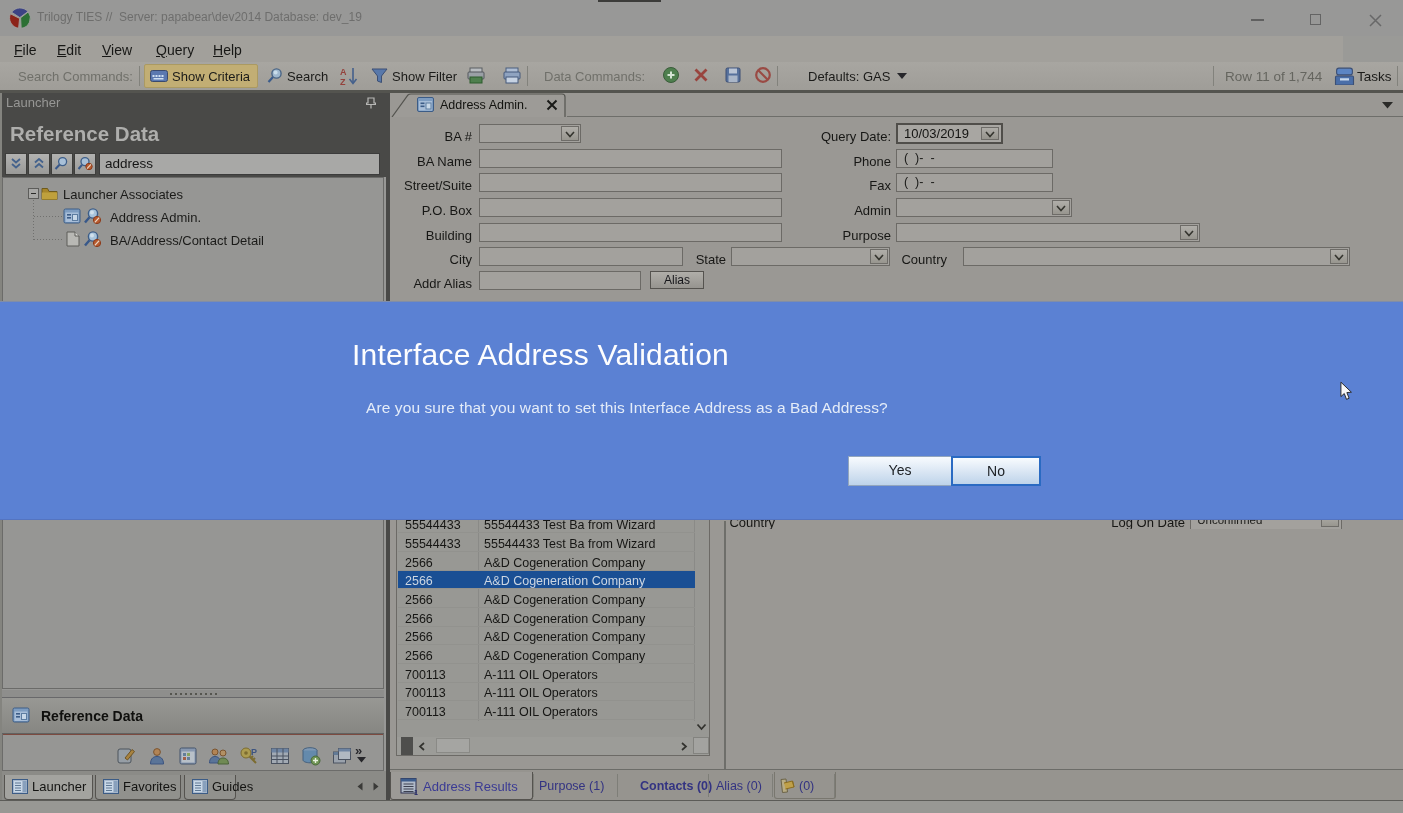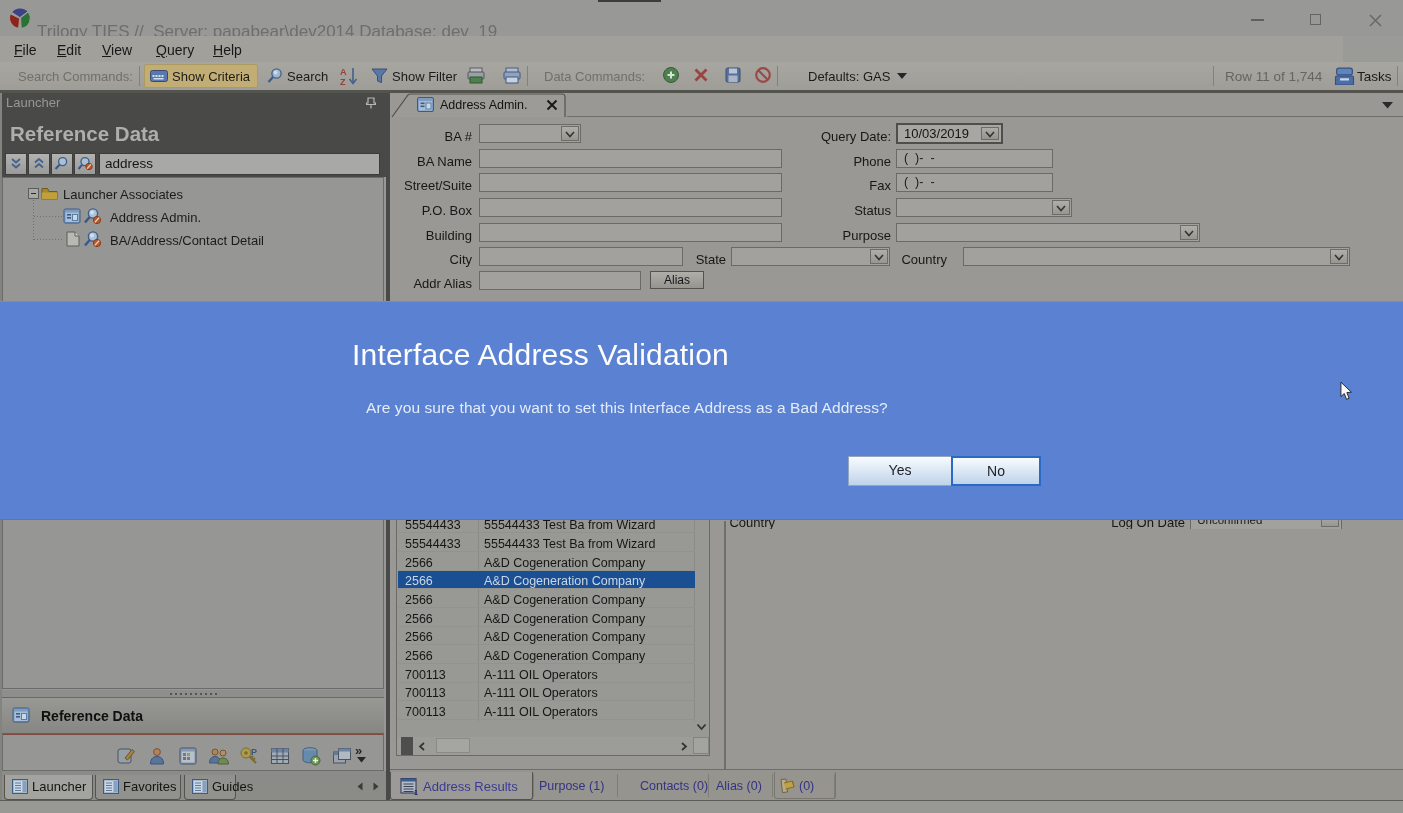--- a/index.html
+++ b/index.html
@@ -31,21 +31,21 @@
 <div class="abs" style="left:0;top:0;width:1403px;height:36px;background:#989897;">
   <div class="abs" style="left:598px;top:0;width:63px;height:2px;background:#3c3c3a;"></div>
   <div class="abs" style="left:9px;top:7px;width:22px;height:22px;">
     <svg width="22" height="22" viewBox="0 0 22 22">
       <circle cx="11" cy="11" r="10.5" fill="#9a9a98"></circle>
       <path d="M10.8 10.6 L2.6 5.2 A10.5 10.5 0 0 1 19 4.6 Z" fill="#3c4384" stroke="#a2a2a0" stroke-width="0.9"></path>
       <path d="M11.6 10.8 L19.3 4.9 A10.3 10.3 0 0 1 12.2 21.3 Z" fill="#2c7034" stroke="#a2a2a0" stroke-width="0.9"></path>
       <path d="M10.6 11.4 L1.4 6.8 A10.5 10.5 0 0 0 9.6 21.3 Z" fill="#8c241a" stroke="#a2a2a0" stroke-width="0.9"></path>
     </svg>
   </div>
-  <div class="abs" style="left:37px;top:22px;font-size:17px;color:#6e6e6d;">Trilogy TIES //&nbsp; Server: papabear\dev2014 Database: dev_19</div>
+  <div class="abs" style="left:37px;top:10px;font-size:12px;color:#6e6e6d;">Trilogy TIES //&nbsp; Server: papabear\dev2014 Database: dev_19</div>
   <div class="abs" style="left:1251px;top:19px;width:13px;height:1.6px;background:#606060;"></div>
   <div class="abs" style="left:1310px;top:14px;width:11px;height:11px;border:1.5px solid #646464;box-sizing:border-box;"></div>
   <svg class="abs" style="left:1369px;top:14px;" width="13" height="13" viewBox="0 0 13 13">
         <path d="M1 1 L12 12 M12 1 L1 12" stroke="#686868" stroke-width="1.5"></path>
       </svg>
 </div>
 
 <div class="abs" style="left:0;top:36px;width:1343px;height:26px;background:#a2a09b;">
   <div class="menuitem" style="left:14px;top:6px;"><span>F</span>ile</div>
   <div class="menuitem" style="left:57px;top:6px;"><span>E</span>dit</div>
@@ -375,21 +375,21 @@
   <div class="flabel" style="left:406px;top:37px;width:95px;">Phone</div>
   <div class="ffield" style="left:506px;top:32px;width:157px;padding-left:7px;">(&nbsp;&nbsp;)-&nbsp;&nbsp;-</div>
 
   <div class="flabel" style="left:0px;top:61px;width:82px;">Street/Suite</div>
   <div class="ffield" style="left:89px;top:56px;width:303px;"></div>
   <div class="flabel" style="left:406px;top:61px;width:95px;">Fax</div>
   <div class="ffield" style="left:506px;top:56px;width:157px;padding-left:7px;">(&nbsp;&nbsp;)-&nbsp;&nbsp;-</div>
 
   <div class="flabel" style="left:0px;top:86px;width:82px;">P.O. Box</div>
   <div class="ffield" style="left:89px;top:81px;width:303px;"></div>
-  <div class="flabel" style="left:406px;top:86px;width:95px;">Status</div>
+  <div class="flabel" style="left:406px;top:86px;width:95px;">Admin</div>
   <div class="ffield" style="left:506px;top:81px;width:176px;">
         <div class="cbtn">
           <svg width="10" height="7" viewBox="0 0 10 7">
             <path d="M1 1 L5 5.5 L9 1" fill="none" stroke="#35352f" stroke-width="1.6"></path>
           </svg>
         </div>
       </div>
 
   <div class="flabel" style="left:0px;top:111px;width:82px;">Building</div>
   <div class="ffield" style="left:89px;top:106px;width:303px;"></div>
@@ -506,21 +506,21 @@
 <div class="abs" style="left:390px;top:769px;width:1013px;height:31px;background:#96948f;border-top:1px solid #6c6c68;box-sizing:border-box;">
   <div class="abs" style="left:0px;top:2px;width:143px;height:28px;background:#9c9a96;border:1px solid #55534f;border-top:none;border-radius:0 0 3px 3px;box-sizing:border-box;"></div>
   <svg class="abs" style="left:10px;top:7px;" width="18" height="18" viewBox="0 0 18 18">
         <rect x="1" y="1.5" width="15" height="14.5" fill="#b0bac8" stroke="#2c3050"></rect>
         <rect x="1" y="1.5" width="15" height="3" fill="#3c5c8c"></rect>
         <path d="M3.5 7 L13.5 7 M3.5 9.5 L13.5 9.5 M3.5 12 L13.5 12 M3.5 14.5 L13.5 14.5" stroke="#3c4050" stroke-width="1.2"></path>
         <text x="14" y="18" font-size="7" font-weight="bold" fill="#202468">1</text>
       </svg>
   <div class="abs" style="left:33px;top:9px;font-size:13px;color:#3a3a94;">Address Results</div>
   <div class="btabtxt" style="left:149px;">Purpose (1)</div>
-  <div class="btabtxt" style="left:250px;">Contacts (0)</div>
+  <div class="btabtxt" style="left:250px;font-weight:bold;">Contacts (0)</div>
   <div class="btabtxt" style="left:326px;">Alias (0)</div>
   <div class="abs" style="left:384px;top:2px;width:62px;height:27px;border:1px solid #79776f;border-top:none;border-radius:0 0 3px 3px;box-sizing:border-box;"></div>
   <svg class="abs" style="left:389px;top:8px;" width="17" height="16" viewBox="0 0 17 16">
         <path d="M2 1.5 L7 1 L8.5 14 L3.5 14.5 Z" fill="#b8ac84" stroke="#6c6448"></path>
         <path d="M5 5 L13.5 3 L15 9 L6.5 11" fill="#bfa049" stroke="#8a6c20"></path>
         <path d="M13.5 3 L15 9" stroke="#8a6c20"></path>
       </svg>
   <div class="btabtxt" style="left:409px;">(0)</div>
   <div class="abs" style="left:143px;top:4px;width:1px;height:23px;background:#7e7e78;"></div>
   <div class="abs" style="left:227px;top:4px;width:1px;height:23px;background:#7e7e78;"></div>

